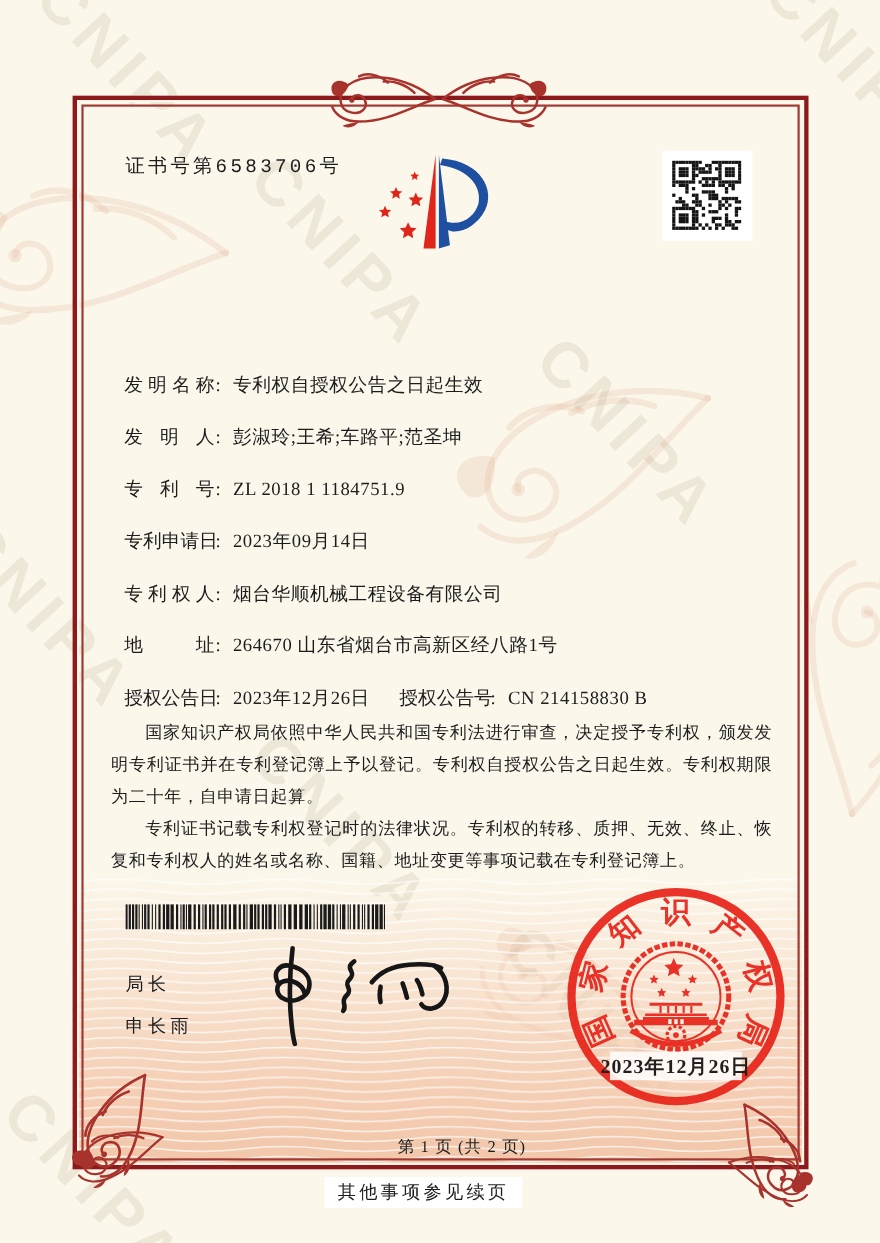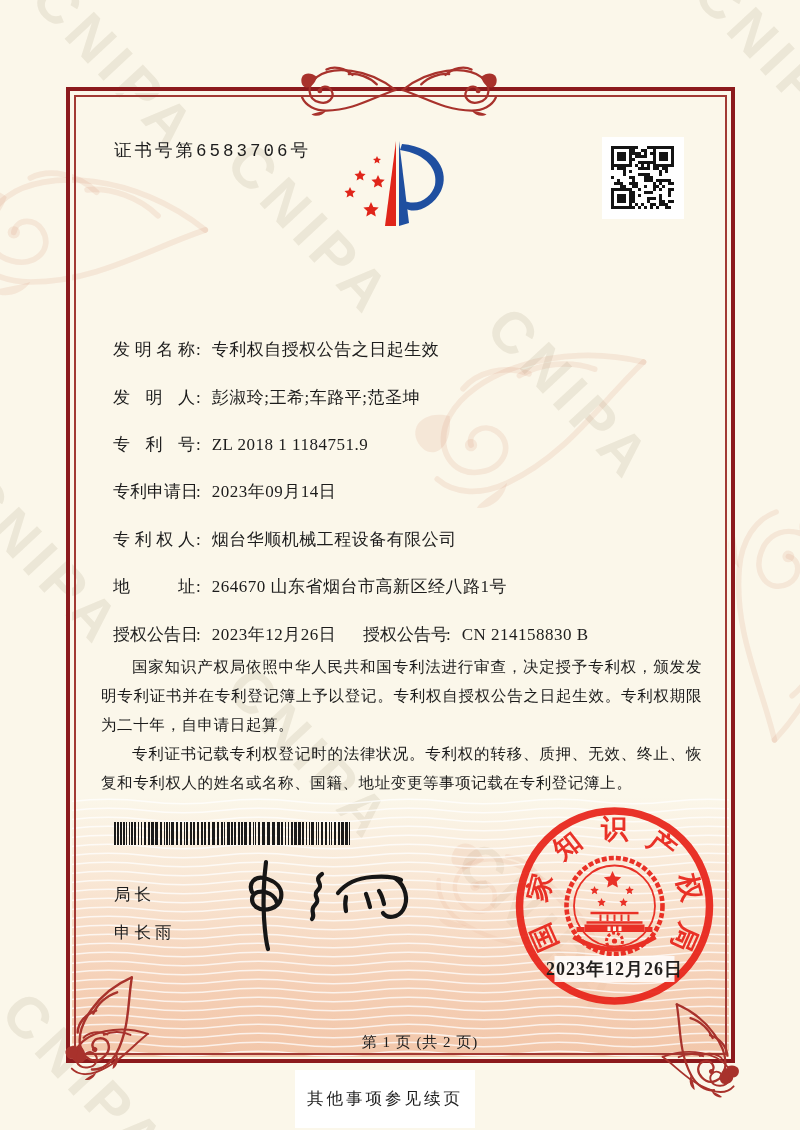--- a/index.html
+++ b/index.html
@@ -46,21 +46,21 @@
         font-family:Liberation Serif, serif;}
   .signature{position:absolute;left:238px;top:856px;z-index:2;}
   .seal{position:absolute;left:511px;top:802px;z-index:5;}
   .seal-char{font-size:27px;font-weight:700;fill:#e8241a;font-family:"Liberation Serif",serif;}
   .seal-date-text{font-size:18px;font-weight:600;fill:#111;letter-spacing:1px;
         font-family:"Liberation Serif",serif;}
   
   .page-indicator{position:absolute;left:0;top:1033px;width:770px;z-index:2;text-align:center;
         font-size:15px;letter-spacing:1px;margin-left:35px;}
   .continuation{position:absolute;left:50%;top:1070px;transform:translateX(-50%);margin-left:-15px;
-        z-index:4;background:#fff;padding:18px 12px;font-size:16.5px;letter-spacing:3px;}
+        z-index:4;background:#fff;padding:3px 12px;font-size:16.5px;letter-spacing:3px;}
   
   .orn{position:absolute;z-index:4;color:#a8322c;pointer-events:none;}
 </style>
 </head>
 <body>
 
 <div class="page">
 
   <svg width="0" height="0" style="position:absolute">
     <defs>

